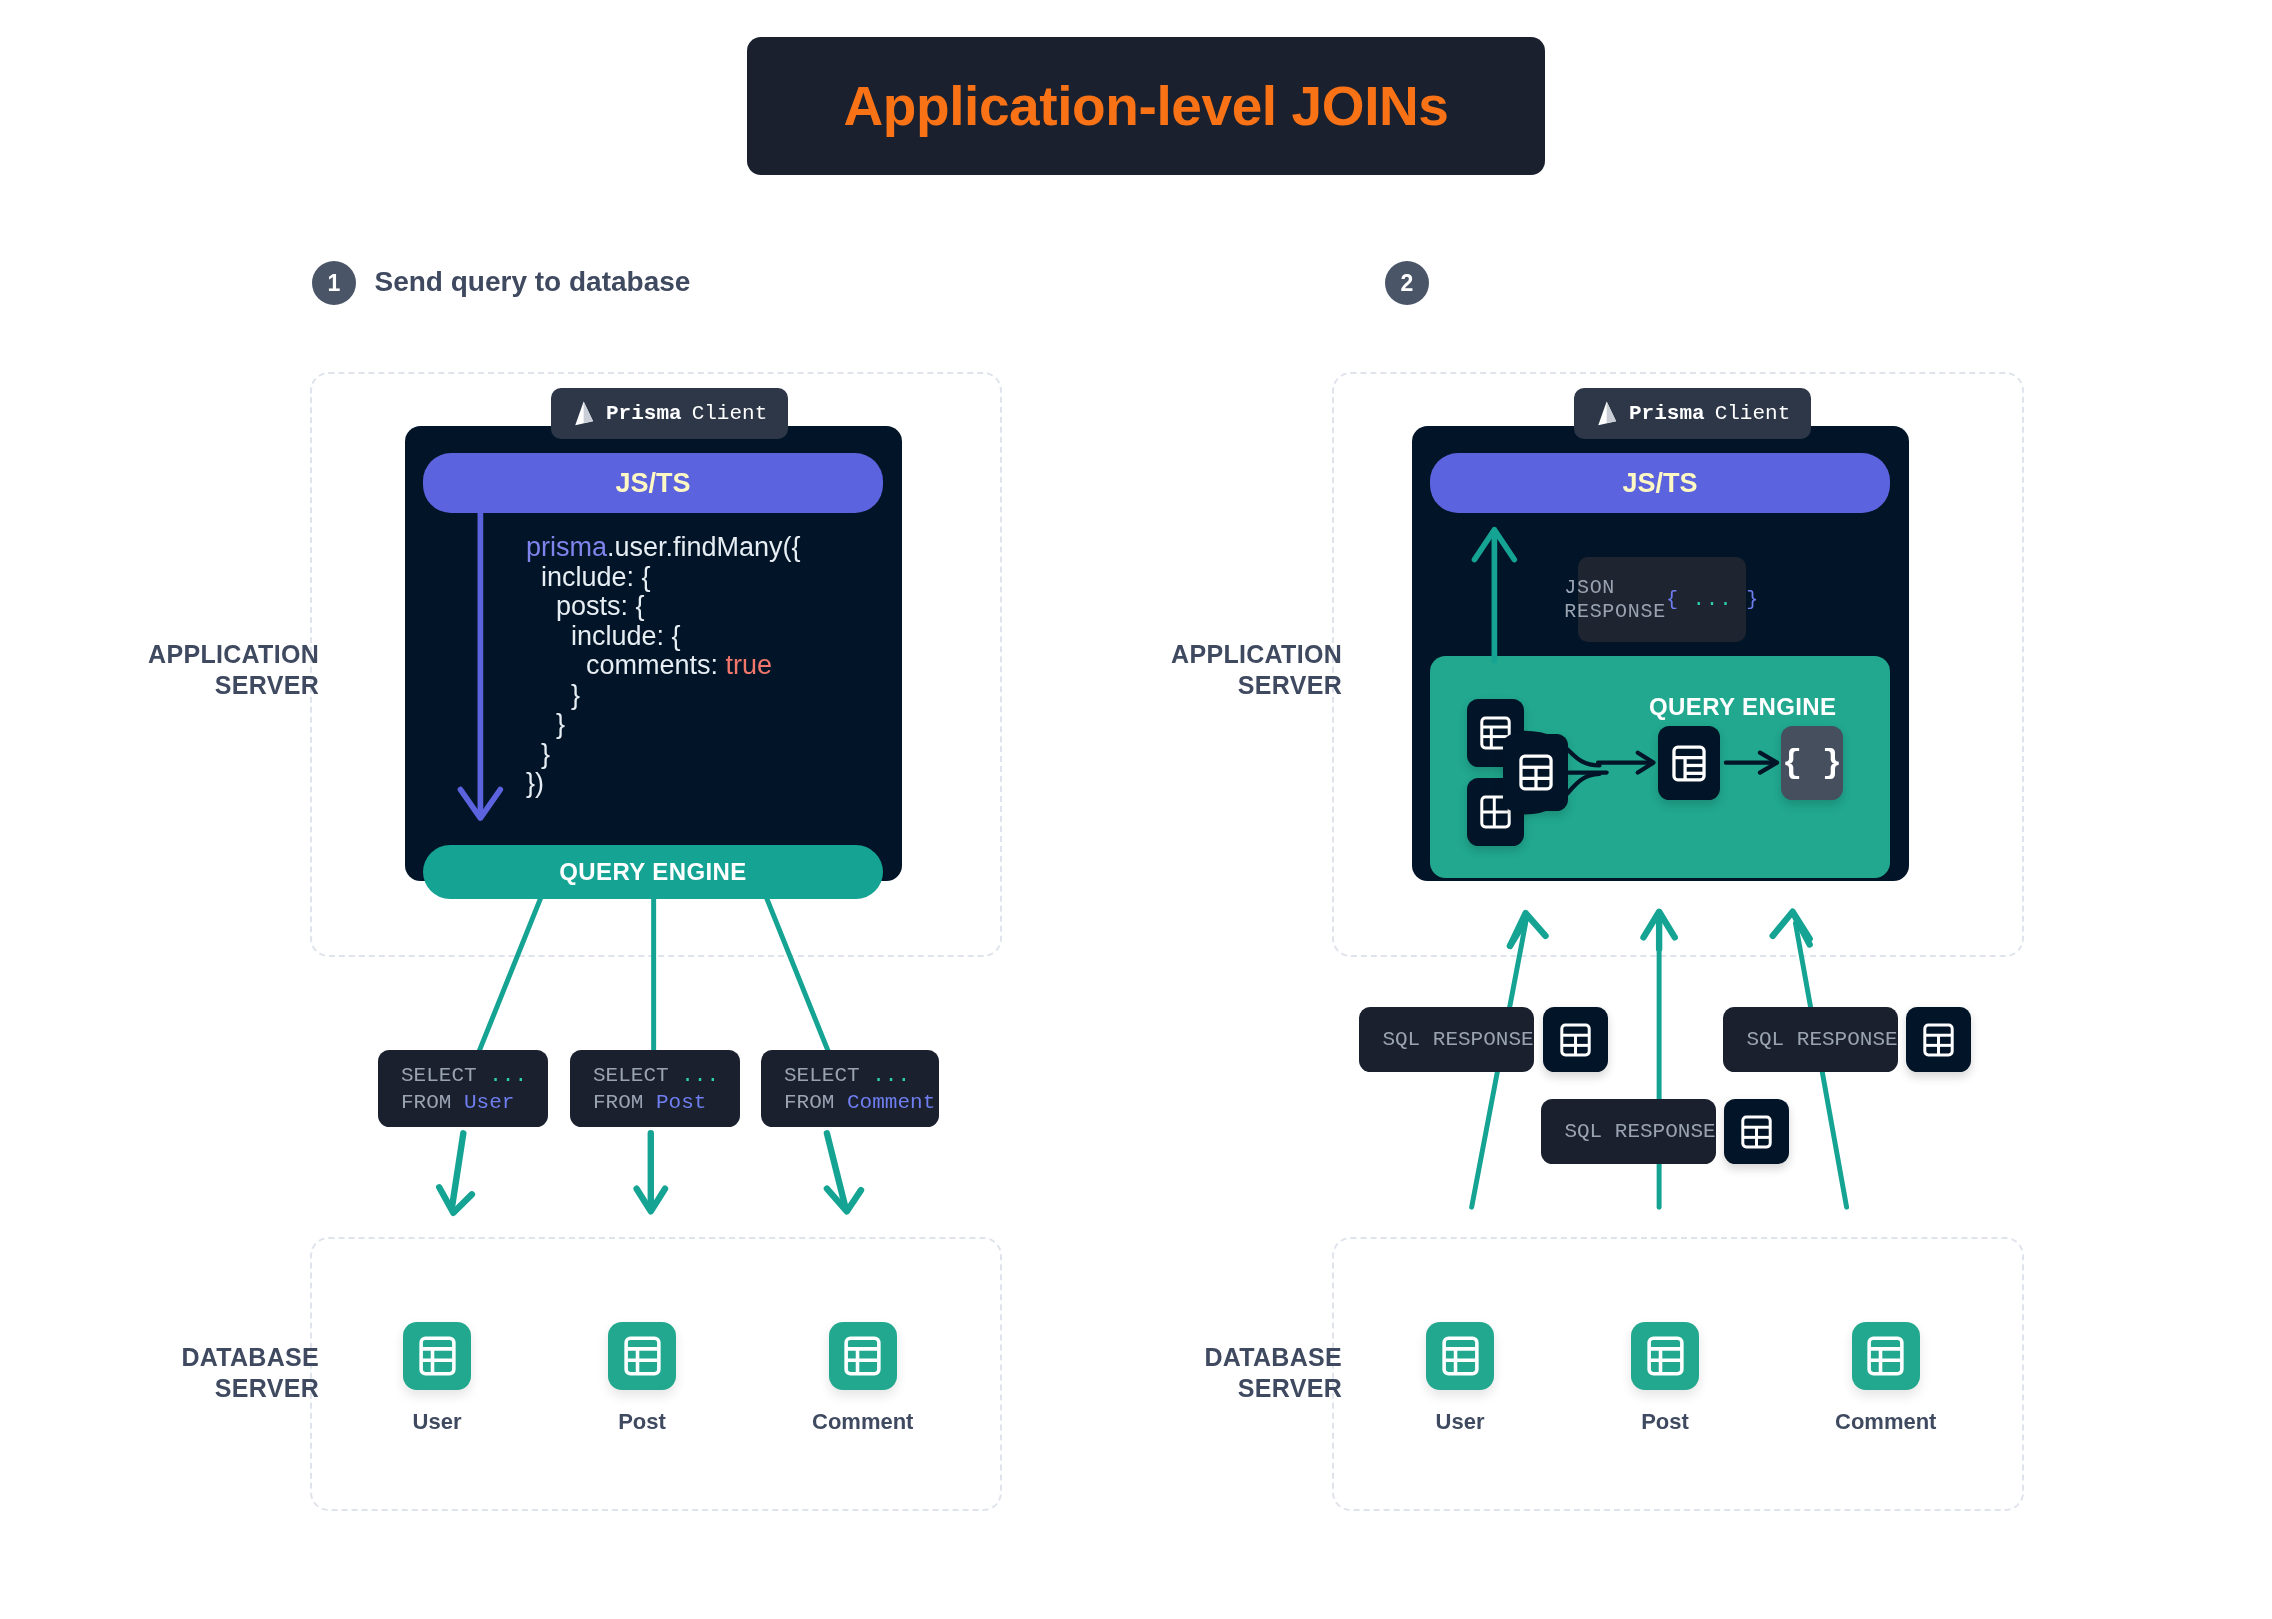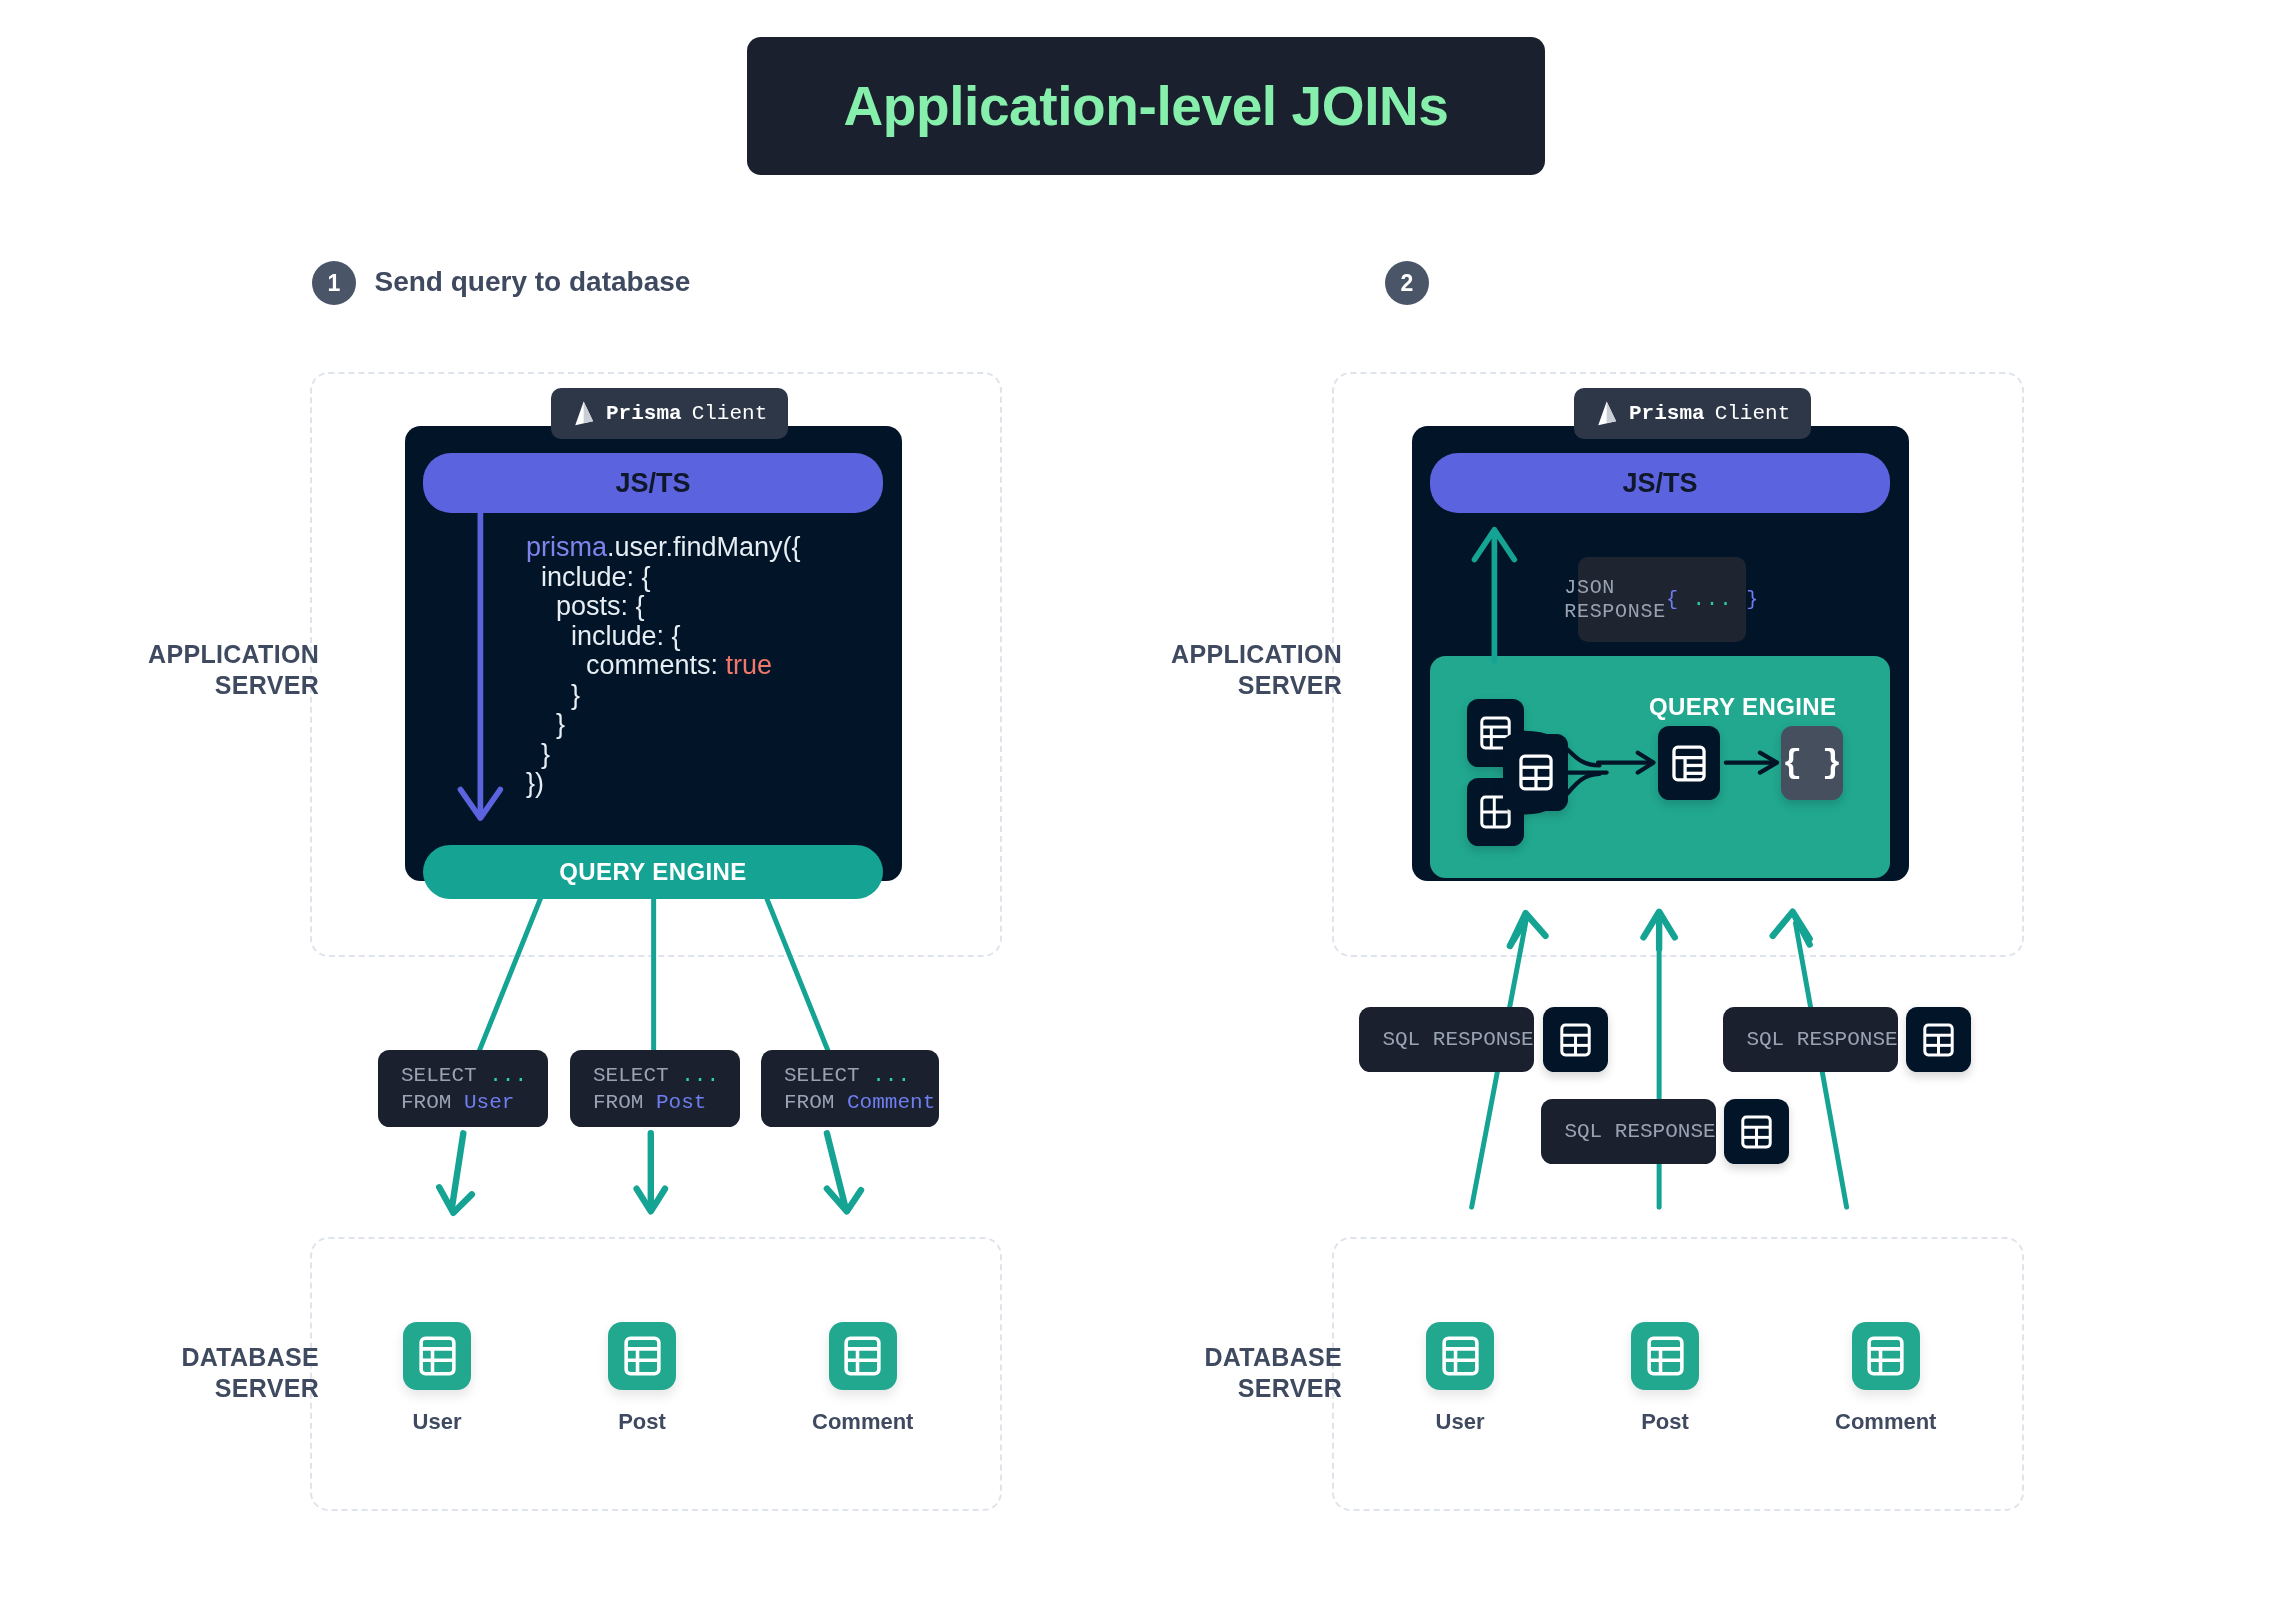--- a/index.html
+++ b/index.html
@@ -14,21 +14,21 @@
   
   .title-chip {
     position: absolute;
     left: 747px; top: 37px;
     width: 798px; height: 138px;
     background: #1a202e;
     border-radius: 14px;
     display: flex; align-items: center; justify-content: center;
   }
   .title-chip span {
-    color: #86efac;
+    color: #f97316;
     font-size: 55px;
     font-weight: 700;
     letter-spacing: -0.4px;
     font-family: "Liberation Sans", sans-serif;
   }
 
   
   .step-head { position: absolute; display: flex; align-items: flex-start; gap: 18.5px; }
   .step-badge {
     width: 44px; height: 44px; flex: 0 0 44px;
@@ -84,21 +84,21 @@
     border-radius: 15.6px;
     z-index: 3;
   }
   .jsts-bar {
     position: absolute;
     background: #5c63de;
     border-radius: 28px;
     display: flex; align-items: center; justify-content: center;
     z-index: 5;
   }
-  .jsts-bar span { color:#0f172a; font-size: 27px; font-weight: 700; }
+  .jsts-bar span { color:#fef9c3; font-size: 27px; font-weight: 700; }
 
   .qe-bar {
     position: absolute;
     background: #15a393;
     border-radius: 28px;
     display: flex; align-items: center; justify-content: center;
     z-index: 5;
   }
   .qe-bar span { color:#fff; font-size: 24px; font-weight: 700; letter-spacing: 0.4px; }
 

